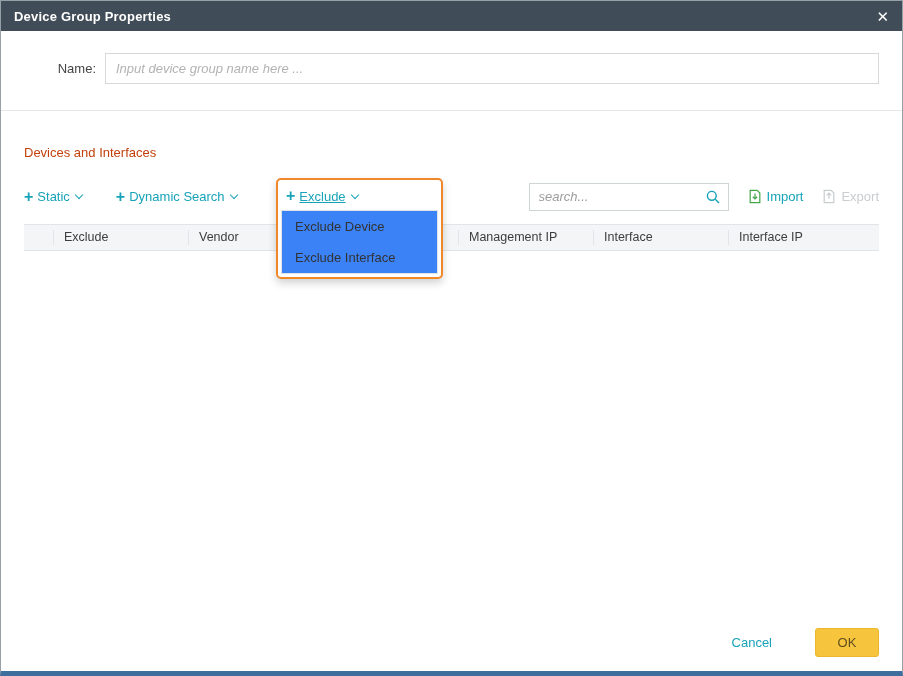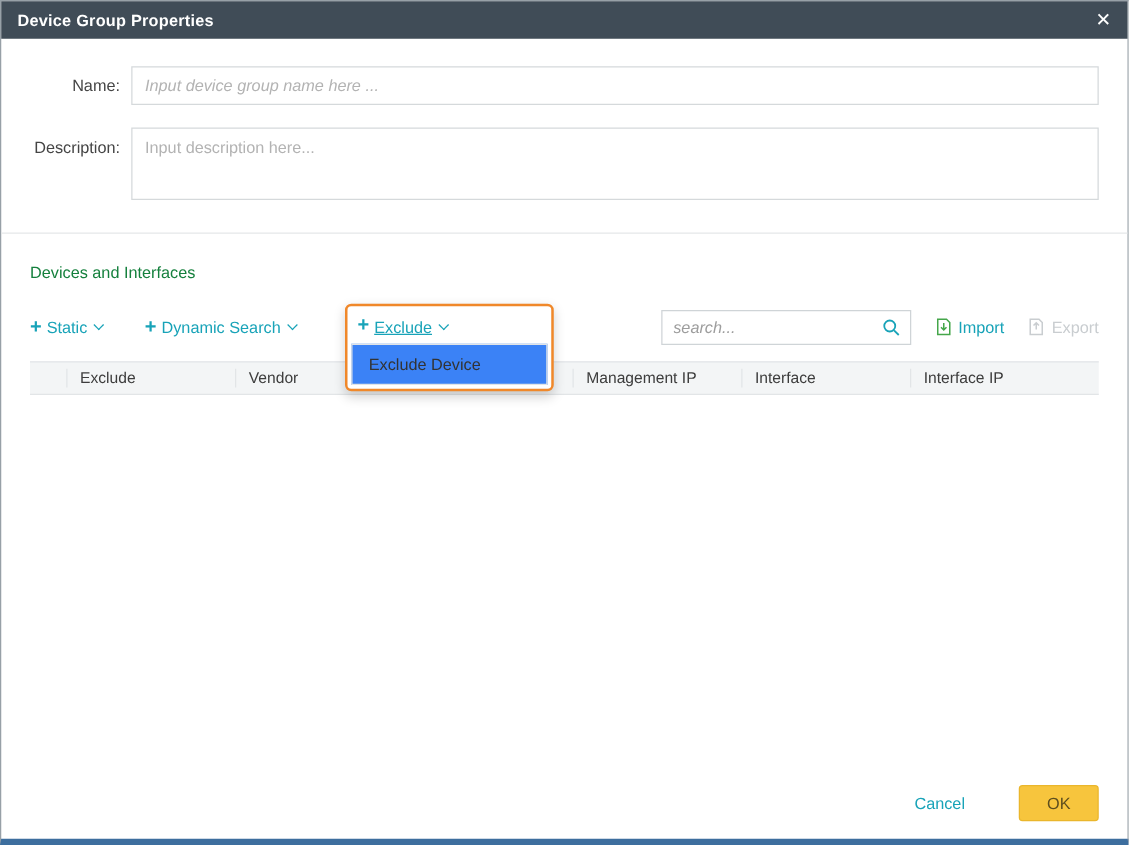--- a/index.html
+++ b/index.html
@@ -36,21 +36,21 @@
     flex:1; height:31px; border:1px solid #d5d9db; padding:0 10px;
     font-size:13px; color:#333; font-family:"Liberation Sans",sans-serif; outline:none;
   }
   .text-input::placeholder { color:#b3b3b3; font-style:italic; }
   .textarea {
     flex:1; height:58px; border:1px solid #d5d9db; padding:7px 10px;
     font-size:13px; color:#333; resize:none; font-family:"Liberation Sans",sans-serif; outline:none;
   }
   .textarea::placeholder { color:#b3b3b3; }
   .divider { border-top:1px solid #e5e7e9; margin:8px -23px 0; }
-  .section-title { font-size:13px; color:#15803d; margin-top:23px; }
+  .section-title { font-size:13px; color:#c2410c; margin-top:34px; }
   
   .toolbar { position:relative; display:flex; align-items:center; margin-top:22px; height:29px; }
   .tool-link {
     color:#18a3b8; font-size:13px; display:flex; align-items:center;
     cursor:pointer; white-space:nowrap;
   }
   .tool-link .plus { font-size:16px; font-weight:bold; margin-right:4px; line-height:1; }
   .chev {
     width:6px; height:6px; border-right:1.5px solid currentColor; border-bottom:1.5px solid currentColor;
     transform:rotate(45deg); display:inline-block; margin-left:6px; margin-bottom:3px;
@@ -125,24 +125,20 @@
     <span class="close">✕</span>
   </div>
 
   <div class="content">
 
     <div class="form-row">
       <label class="form-label">Name:</label>
       <input class="text-input" type="text" placeholder="Input device group name here ..." style="">
     </div>
 
-    <div class="form-row">
-      <label class="form-label">Description:</label>
-      <textarea class="textarea" placeholder="Input description here..." style=""></textarea>
-    </div>
 
     <div class="divider"></div>
 
     <div class="section-title">Devices and Interfaces</div>
 
     <div class="toolbar">
 
       <span class="tool-link tl-static">
         <span class="plus">+</span>
         <span>Static</span>
@@ -158,20 +154,21 @@
       <span class="exclude-spacer"></span>
 
       <div class="exclude-pop">
         <div class="exclude-btn">
           <span class="plus">+</span>
           <span class="label">Exclude</span>
           <span class="chev"></span>
         </div>
         <div class="exclude-menu">
           <div class="menu-item">Exclude Device</div>
+          <div class="menu-item">Exclude Interface</div>
         </div>
       </div>
 
       <div class="search-box">
         <input class="search-input" type="text" placeholder="search..." style="">
         <svg class="search-icon" width="16" height="16" viewBox="0 0 20 20">
           <circle cx="8.5" cy="8.5" r="5.5" fill="none" stroke="#18a3b8" stroke-width="1.8"></circle>
           <line x1="12.8" y1="12.8" x2="17.5" y2="17.5" stroke="#18a3b8" stroke-width="1.8"></line>
         </svg>
       </div>

